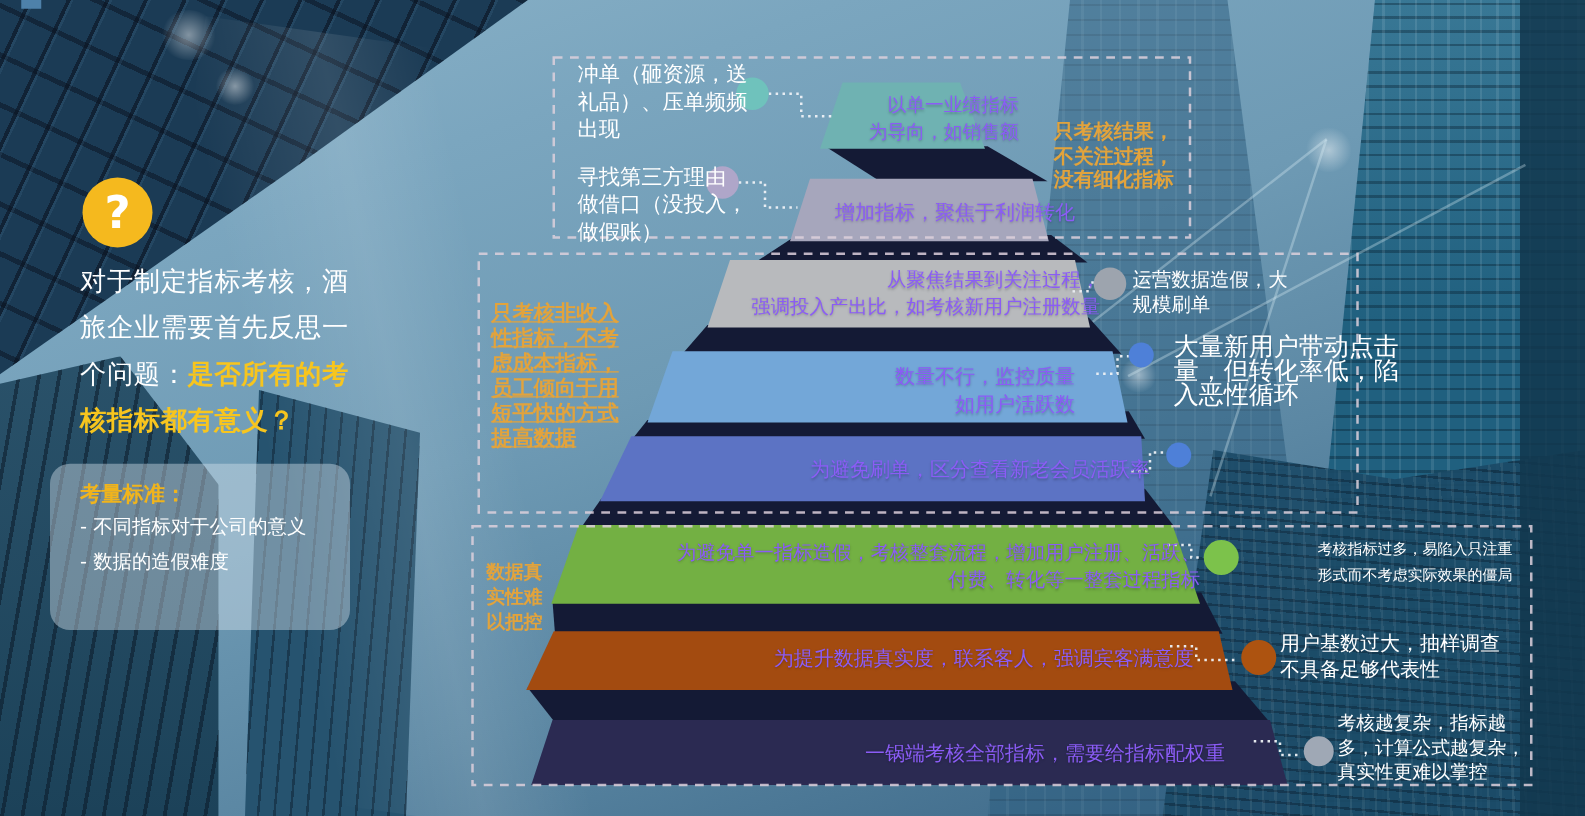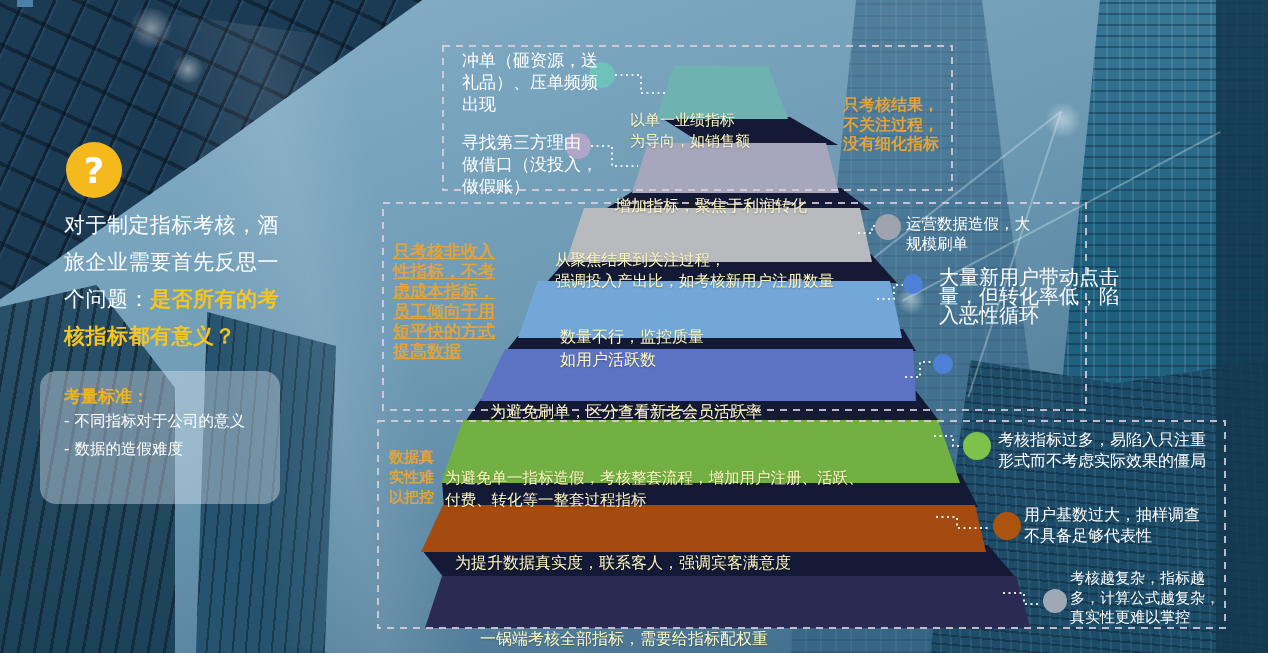--- a/index.html
+++ b/index.html
@@ -38,21 +38,21 @@
     background:linear-gradient(70deg,transparent 30%,rgba(255,255,255,.10) 48%,transparent 62%);}
   .glow{border-radius:50%;background:radial-gradient(circle,rgba(255,255,255,.45),rgba(255,255,255,0) 70%);}
   .skyline{background:rgba(225,242,250,.32);height:2px;transform-origin:left top;}
   .deco-square{left:17px;top:0;width:16px;height:7px;background:#4e81aa;}
   
   #overlay{left:0;top:0;z-index:3;}
   .dashbox{fill:none;stroke:#ddd0dc;stroke-width:2;stroke-dasharray:7 6;opacity:.85;}
   .connector{fill:none;stroke:#eef1f5;stroke-width:2;stroke-dasharray:2 3.5;opacity:.95;}
   
   .txt{z-index:5;color:#fff;}
-  .band-label{z-index:5;color:#fef9c3;text-align:left;text-shadow:0 1px 2px rgba(0,0,0,.25);margin-top:36px;}
+  .band-label{z-index:5;color:#8b5cf6;text-align:right;text-shadow:0 1px 2px rgba(0,0,0,.25);}
   .warn{z-index:5;color:#e2a33c;font-weight:bold;}
   .q-icon{left:66px;top:142px;width:56px;height:56px;border-radius:50%;background:#f5b91e;z-index:5;
           display:flex;align-items:center;justify-content:center;color:#fff;font-size:36px;font-weight:bold;}
   .intro{left:64px;top:207px;width:218px;font-size:21px;line-height:37px;letter-spacing:.5px;z-index:5;color:#fff;}
   .intro .accent{color:#f7c51e;font-weight:bold;}
   .criteria{left:40px;top:371px;width:240px;height:133px;border-radius:16px;z-index:4;
             background:rgba(218,228,238,.42);padding:13px 0 0 24px;box-sizing:border-box;}
   .criteria-title{color:#f0b41c;font-weight:bold;font-size:17px;line-height:24px;}
   .criteria-item{color:#fff;font-size:15.5px;line-height:27.5px;}
   .vtitle{left:1163px;top:60px;z-index:5;writing-mode:vertical-rl;text-orientation:upright;
@@ -163,21 +163,21 @@
 出现</div>
   <div class="abs txt pre" style="left:462px;top:131px;font-size:17px;line-height:22px;">寻找第三方理由
 做借口（没投入，
 做假账）</div>
 
   <div class="abs txt pre" style="left:906px;top:214px;font-size:15.5px;line-height:20px;">运营数据造假，大
 规模刷单</div>
   <div class="abs txt pre" style="left:939px;top:268px;font-size:20px;line-height:19px;">大量新用户带动点击
 量，但转化率低，陷
 入恶性循环</div>
-  <div class="abs txt pre" style="left:998px;top:429px;font-size:16px;line-height:21px;">考核指标过多，易陷入只注重
+  <div class="abs txt pre" style="left:1054px;top:429px;font-size:12px;line-height:21px;">考核指标过多，易陷入只注重
 形式而不考虑实际效果的僵局</div>
   <div class="abs txt pre" style="left:1024px;top:504px;font-size:16px;line-height:21px;">用户基数过大，抽样调查
 不具备足够代表性</div>
   <div class="abs txt pre" style="left:1070px;top:569px;font-size:15px;line-height:19.5px;">考核越复杂，指标越
 多，计算公式越复杂，
 真实性更难以掌控</div>
 
   <div class="vtitle"><span>制定指标考核的</span><span class="accent">八大误区</span></div>
 
 </div>

